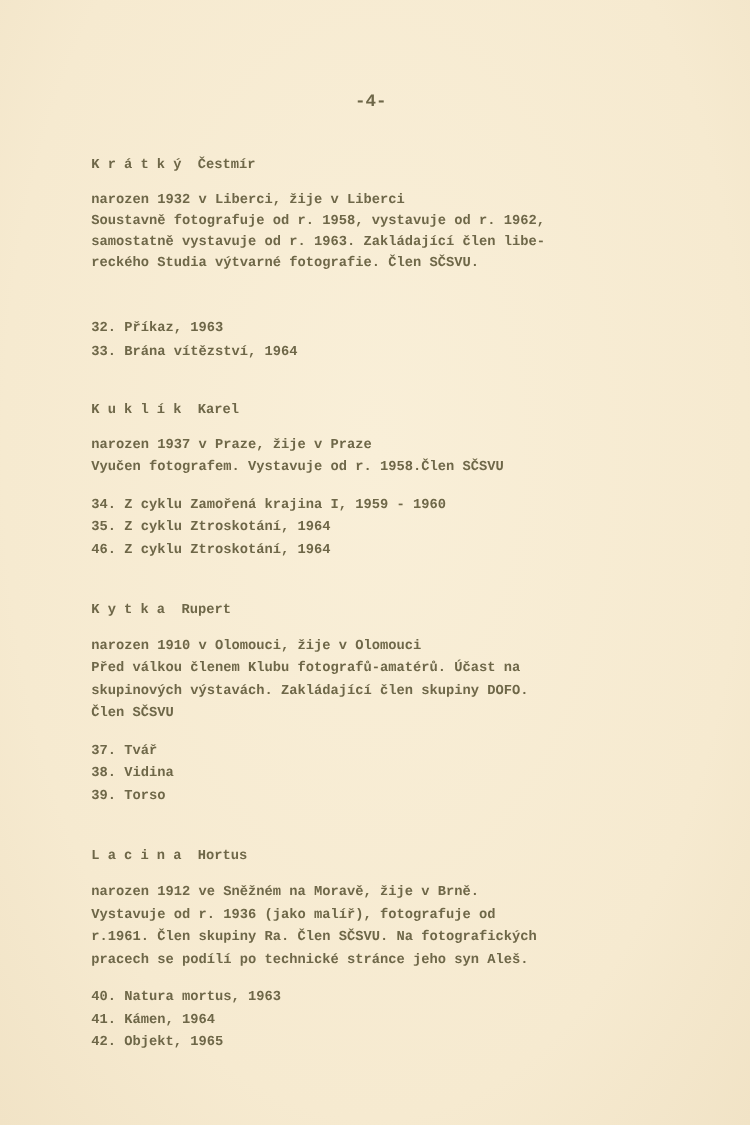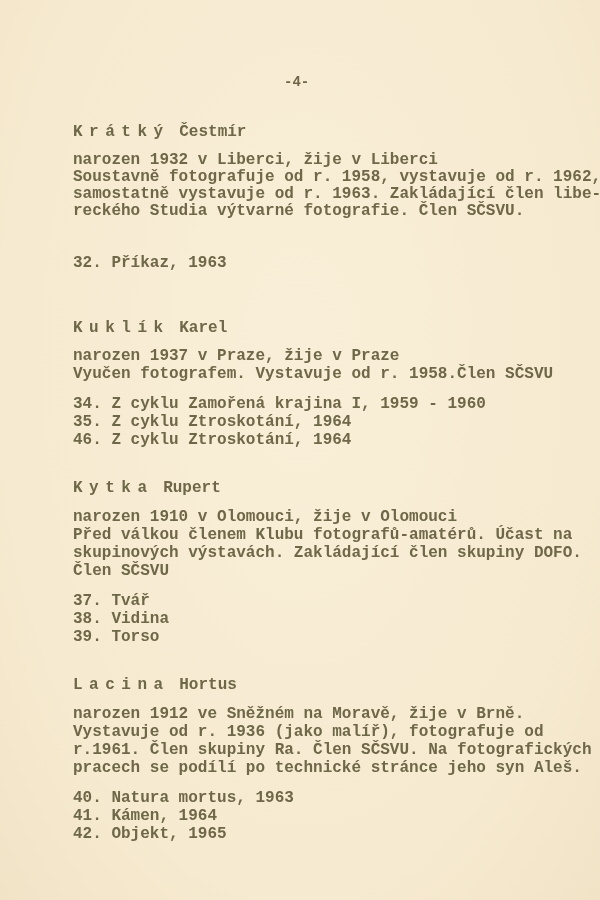--- a/index.html
+++ b/index.html
@@ -11,21 +11,21 @@
       font-family: "Liberation Mono", "DejaVu Sans Mono", monospace;
       color: #6e6748;
     }
     .page {
       position: absolute; left: 0; top: 0; width: 600px; height: 900px;
       background: radial-gradient(ellipse at 50% 40%, #f9efd8 0%, #f6ead0 70%, #f1e3c6 100%);
     }
     .line {
       position: absolute;
       left: 73px;
-      font-size: 16px;
+      font-size: 11px;
       font-weight: bold;
       white-space: pre;
       letter-spacing: 0px;
       line-height: 16px;
     }
     .pagenum {
       position: absolute; left: 284px; top: 74px;
       font-size: 14px; font-weight: bold; white-space: pre;
     }
     .heading .spaced { letter-spacing: 6.5px; }
@@ -36,20 +36,21 @@
 <div class="page">
 
   <div class="pagenum">-4-</div>
 
   <div class="line heading" style="top:124px"><span class="spaced">Krátký</span> <span>Čestmír</span></div>
   <div class="line" style="top:152px">narozen 1932 v Liberci, žije v Liberci</div>
   <div class="line" style="top:169px">Soustavně fotografuje od r. 1958, vystavuje od r. 1962,</div>
   <div class="line" style="top:186px">samostatně vystavuje od r. 1963. Zakládající člen libe-</div>
   <div class="line" style="top:203px">reckého Studia výtvarné fotografie. Člen SČSVU.</div>
   <div class="line" style="top:255px">32. Příkaz, 1963</div>
+  <div class="line" style="top:274px">33. Brána vítězství, 1964</div>
 
   <div class="line heading" style="top:320px"><span class="spaced">Kuklík</span> <span>Karel</span></div>
   <div class="line" style="top:348px">narozen 1937 v Praze, žije v Praze</div>
   <div class="line" style="top:366px">Vyučen fotografem. Vystavuje od r. 1958.Člen SČSVU</div>
   <div class="line" style="top:396px">34. Z cyklu Zamořená krajina I, 1959 - 1960</div>
   <div class="line" style="top:414px">35. Z cyklu Ztroskotání, 1964</div>
   <div class="line" style="top:432px">46. Z cyklu Ztroskotání, 1964</div>
 
   <div class="line heading" style="top:480px"><span class="spaced">Kytka</span> <span>Rupert</span></div>
   <div class="line" style="top:509px">narozen 1910 v Olomouci, žije v Olomouci</div>

